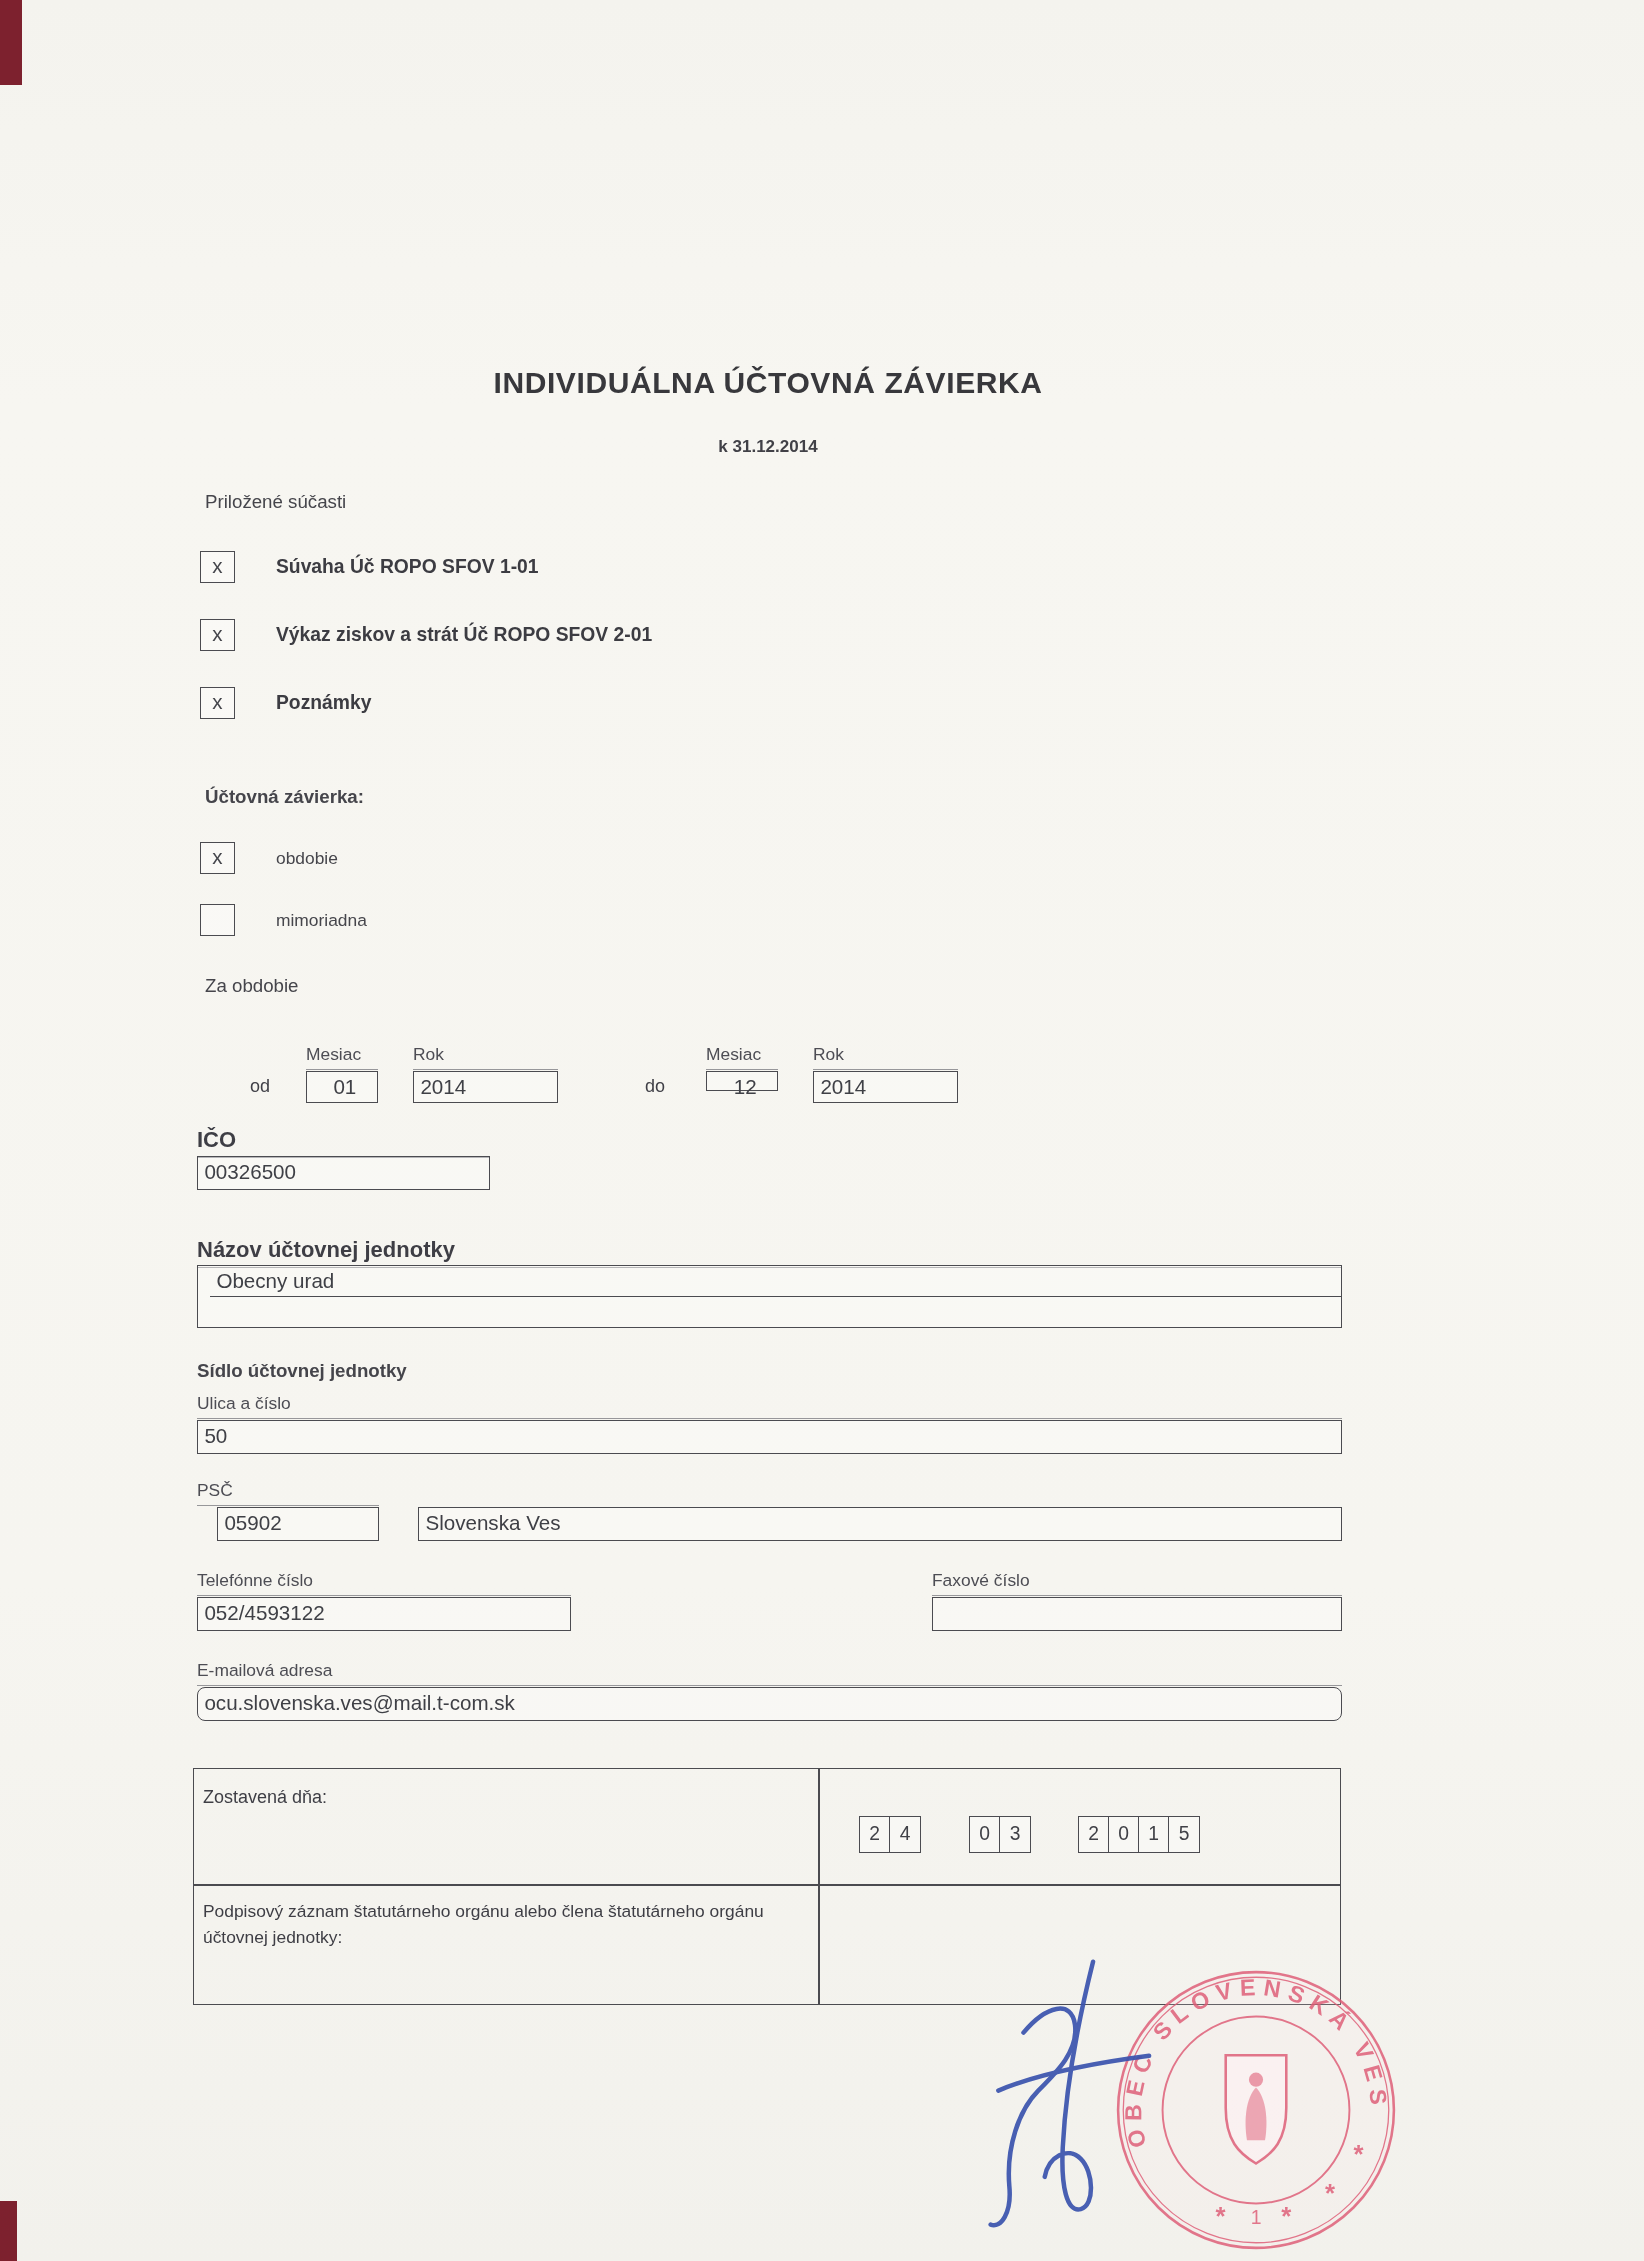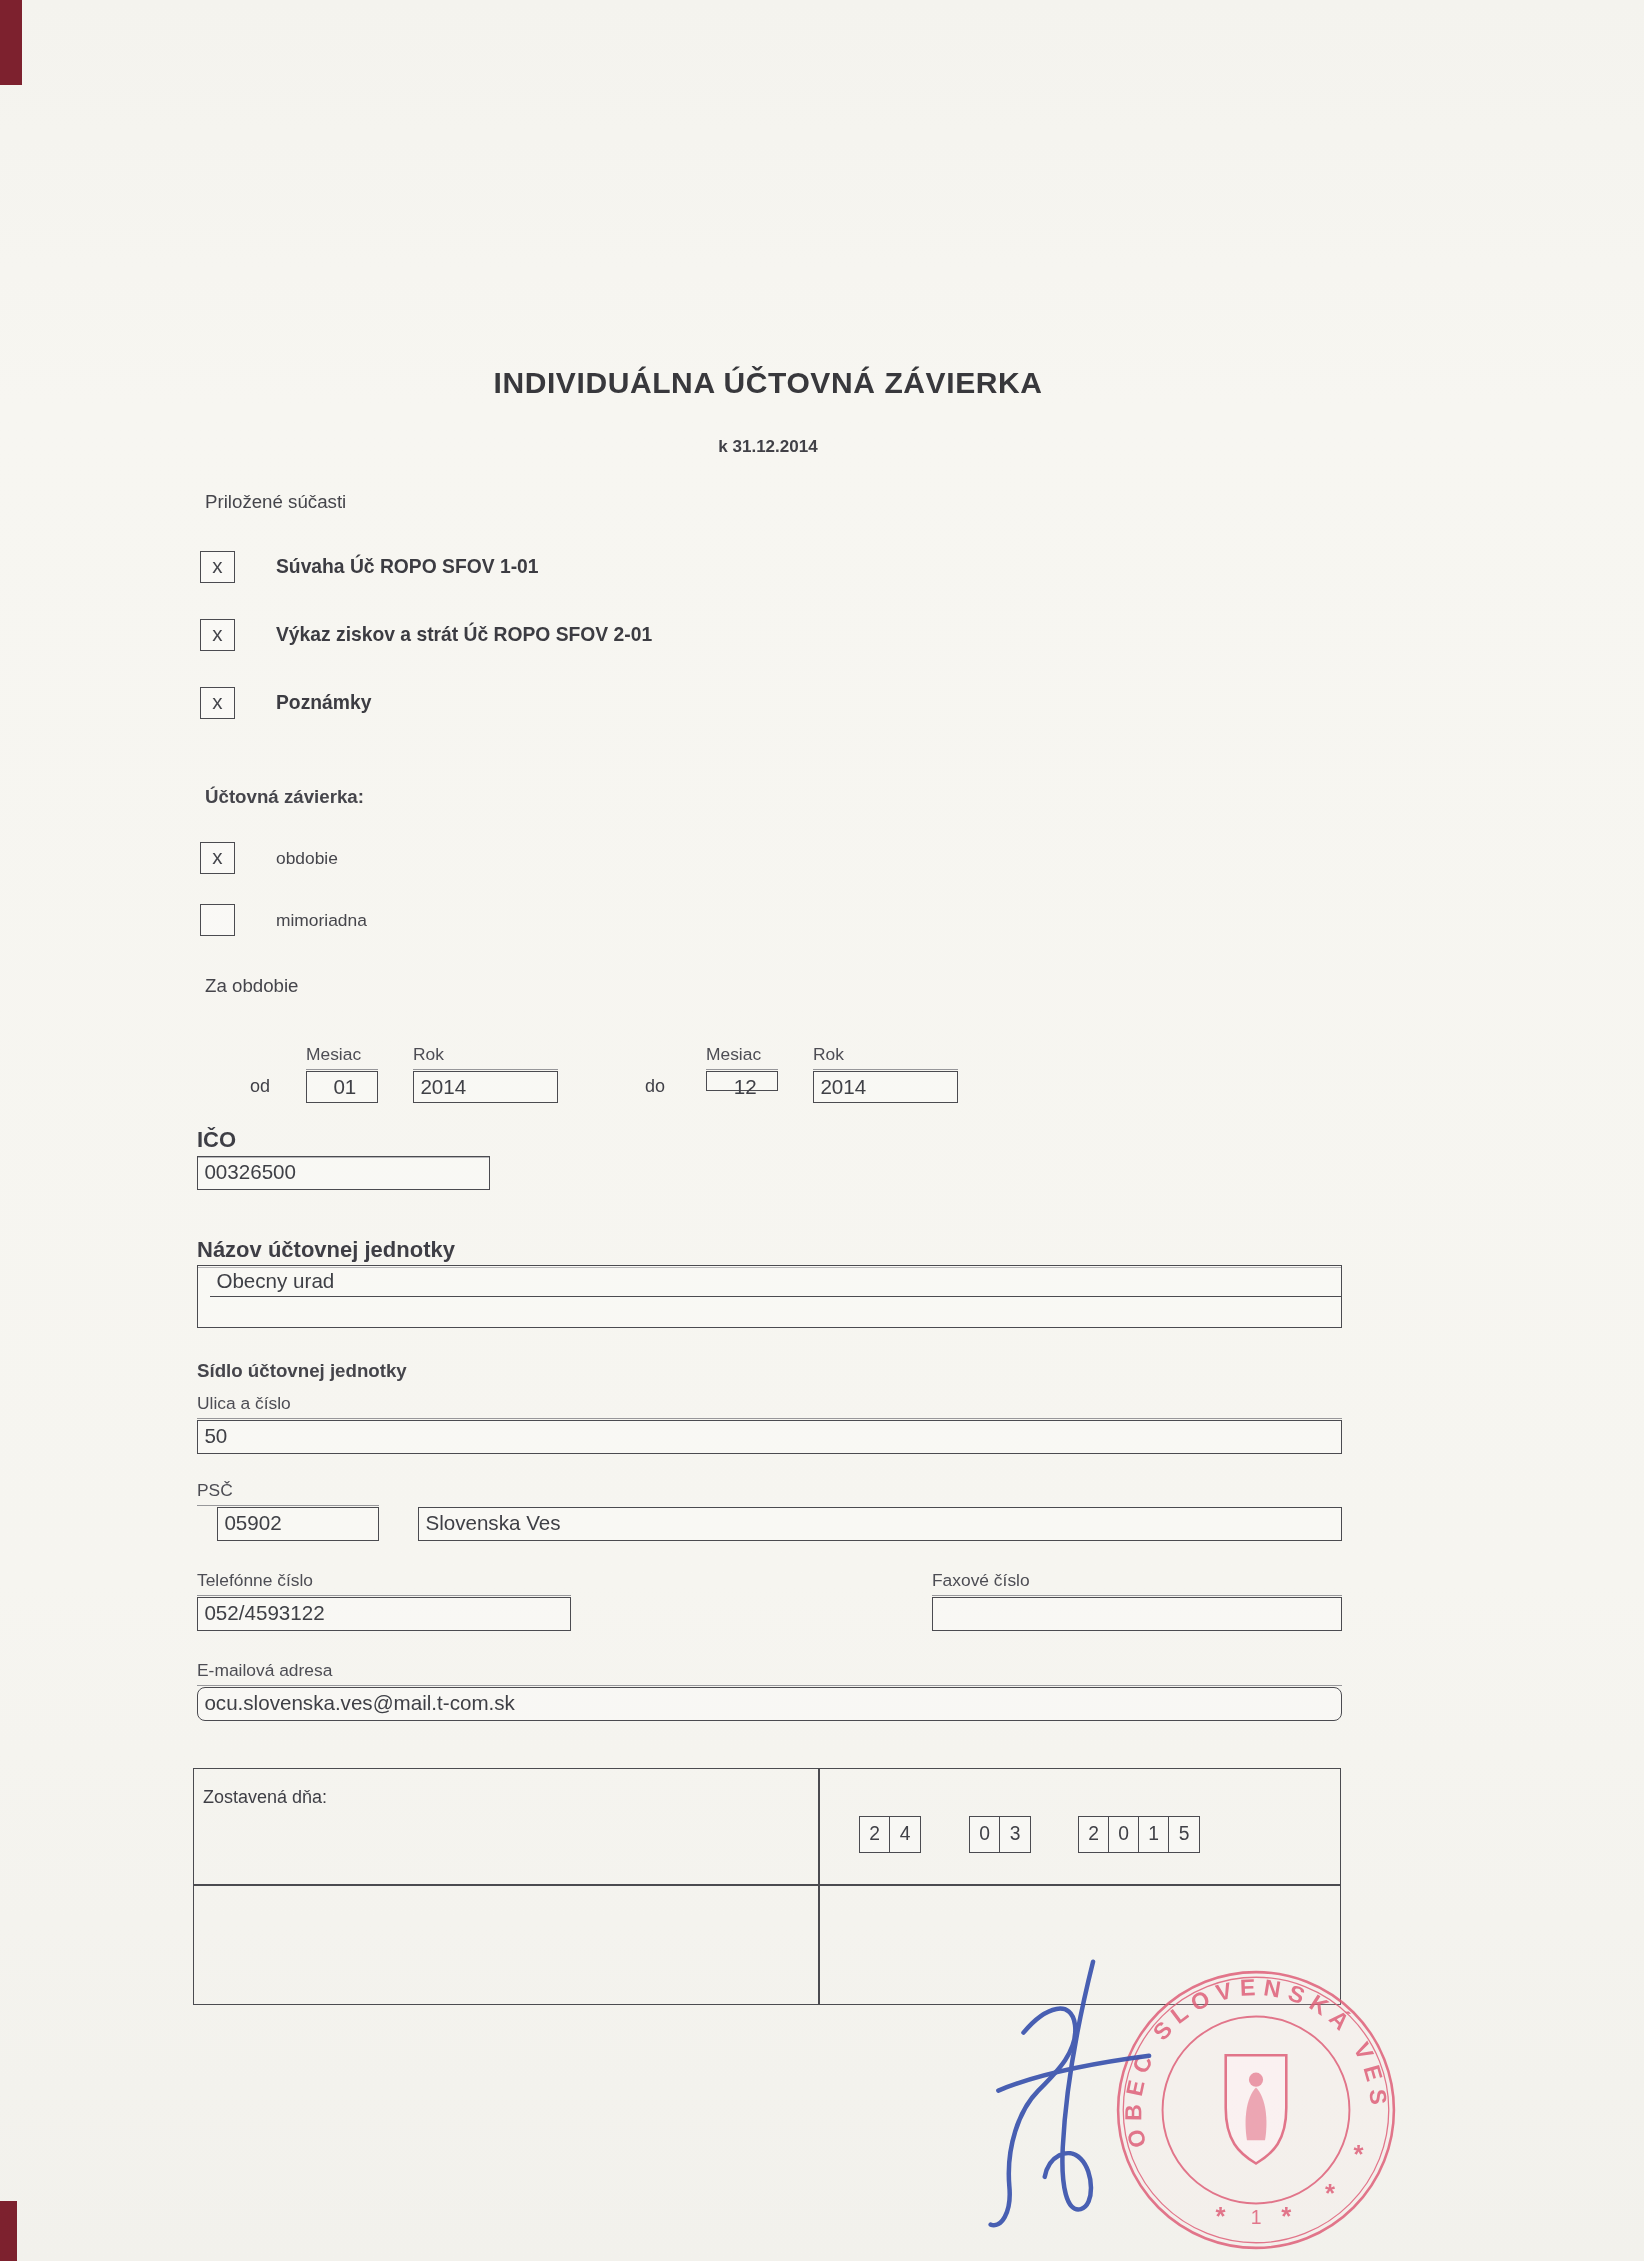--- a/index.html
+++ b/index.html
@@ -137,20 +137,21 @@
 
   <div class="abs field-label" style="left:197px; top:1660px; width:1145px;">E-mailová adresa</div>
   <div class="abs box" style="left:197px; top:1687px; width:1145px; height:34px;border-radius:8px;">
     <div class="value">ocu.slovenska.ves@mail.t-com.sk</div>
   </div>
 
   <div class="abs" style="left:193px; top:1768px; width:1148px; height:237px; border:1.9px solid #4b4b50;">
     <div style="position:absolute; left:624px; top:0; bottom:0; width:1.9px; background:#4b4b50;"></div>
     <div style="position:absolute; left:0; right:0; top:115px; height:1.9px; background:#4b4b50;"></div>
     <div style="position:absolute; left:9px; top:18px; font-size:18px; color:#3e3e45;">Zostavená dňa:</div>
+    <div style="position:absolute; left:9px; top:129px; width:600px; font-size:17.4px; line-height:26px; color:#3e3e45;">Podpisový záznam štatutárneho orgánu alebo člena štatutárneho orgánu účtovnej jednotky:</div>
   </div>
 
   <div class="abs digit-group" style="left:859px; top:1816px;">
     <span class="digit-cell">2</span>
     <span class="digit-cell last">4</span>
   </div>
   <div class="abs digit-group" style="left:969px; top:1816px;">
     <span class="digit-cell">0</span>
     <span class="digit-cell last">3</span>
   </div>

